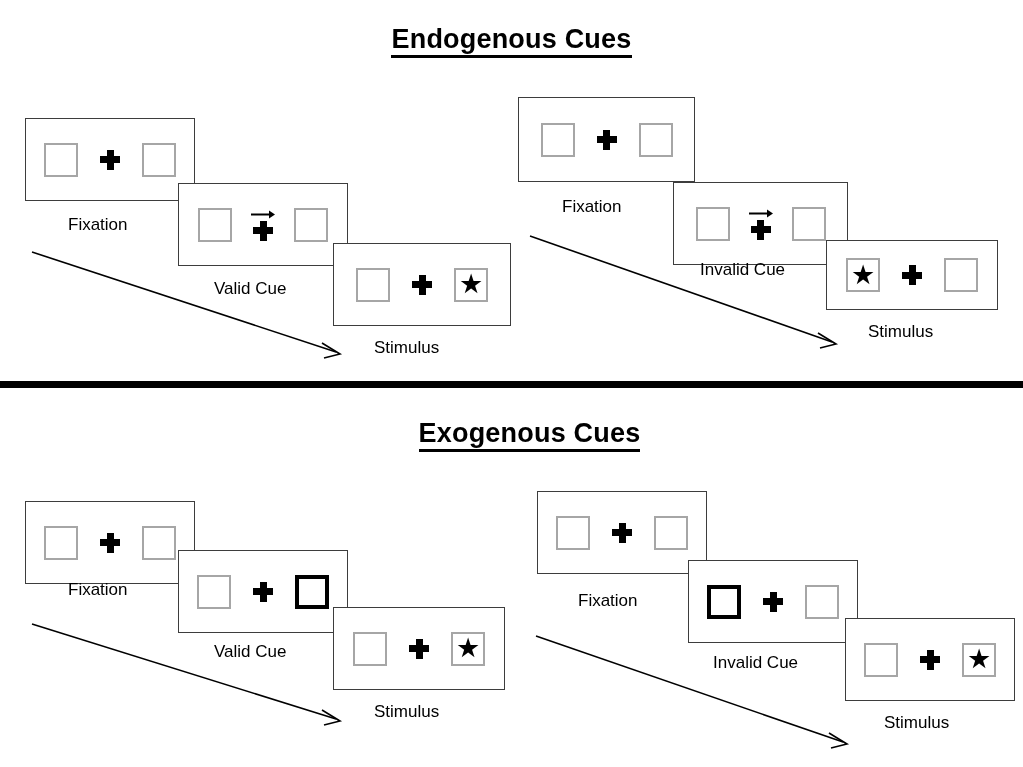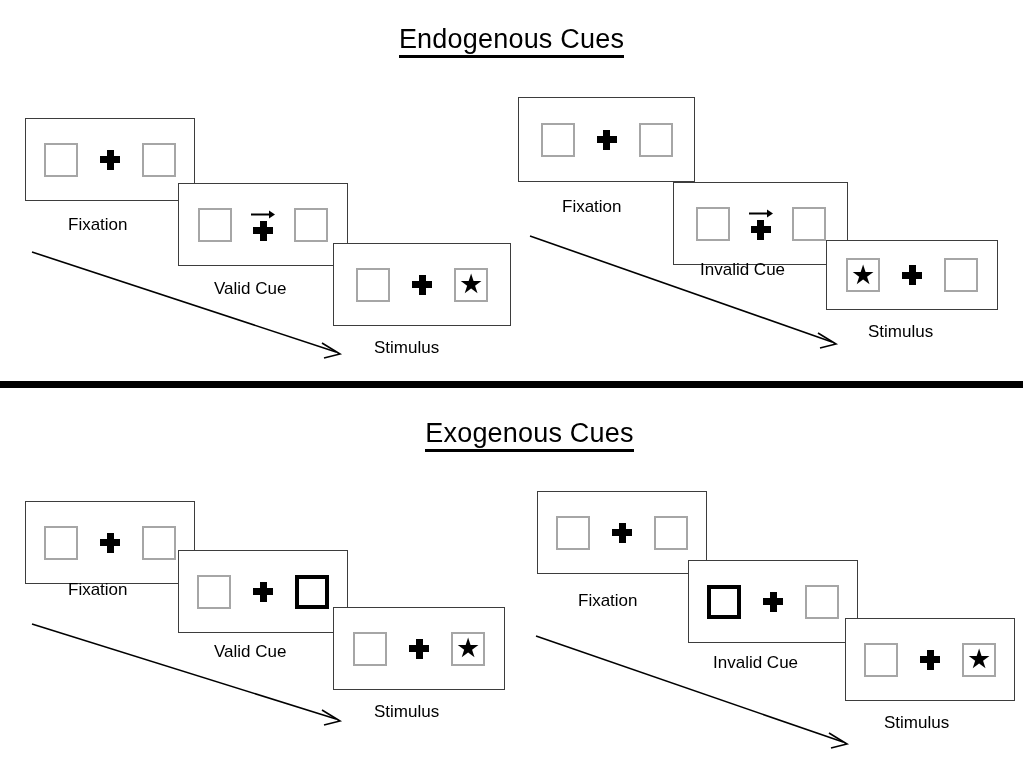--- a/index.html
+++ b/index.html
@@ -14,21 +14,21 @@
     overflow: hidden;
     font-family: "Liberation Sans", sans-serif;
     color: #000000;
   }
 
   .section-title {
     position: absolute;
     width: 100%;
     text-align: center;
     font-size: 27px;
-    font-weight: normal;
+    font-weight: bold;
     letter-spacing: 0.2px;
   }
   .section-title span {
     border-bottom: 3px solid #000;
     padding-bottom: 1px;
   }
 
   .divider {
     position: absolute;
     left: 0;

